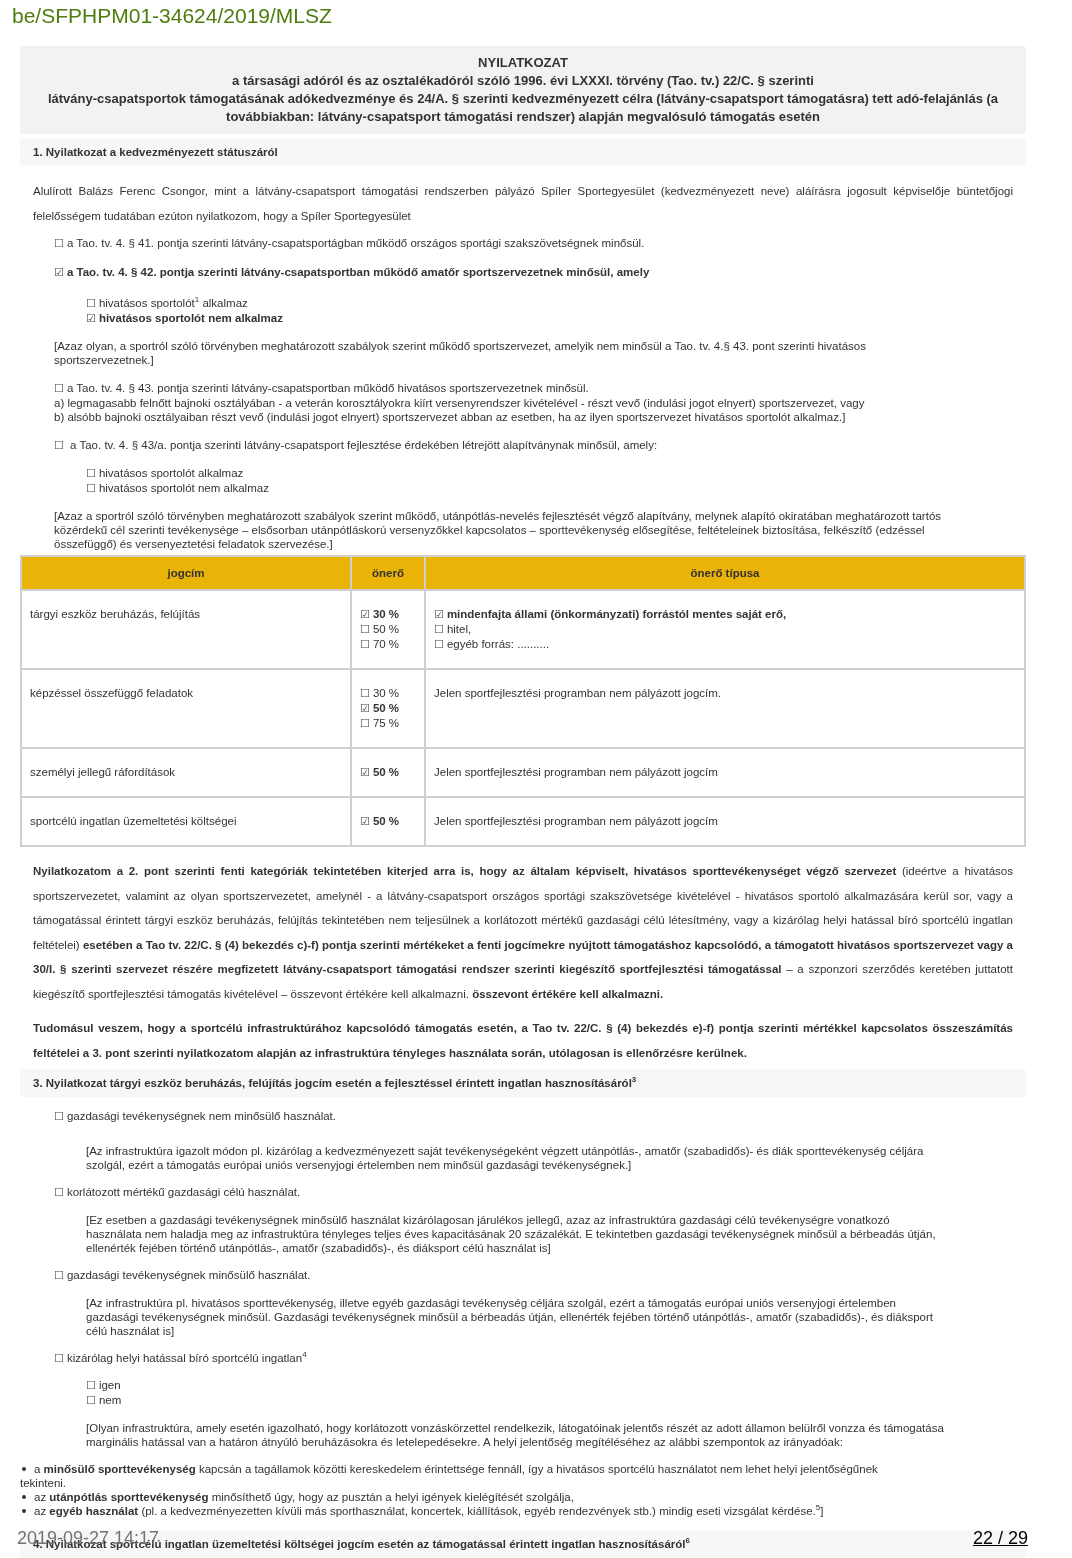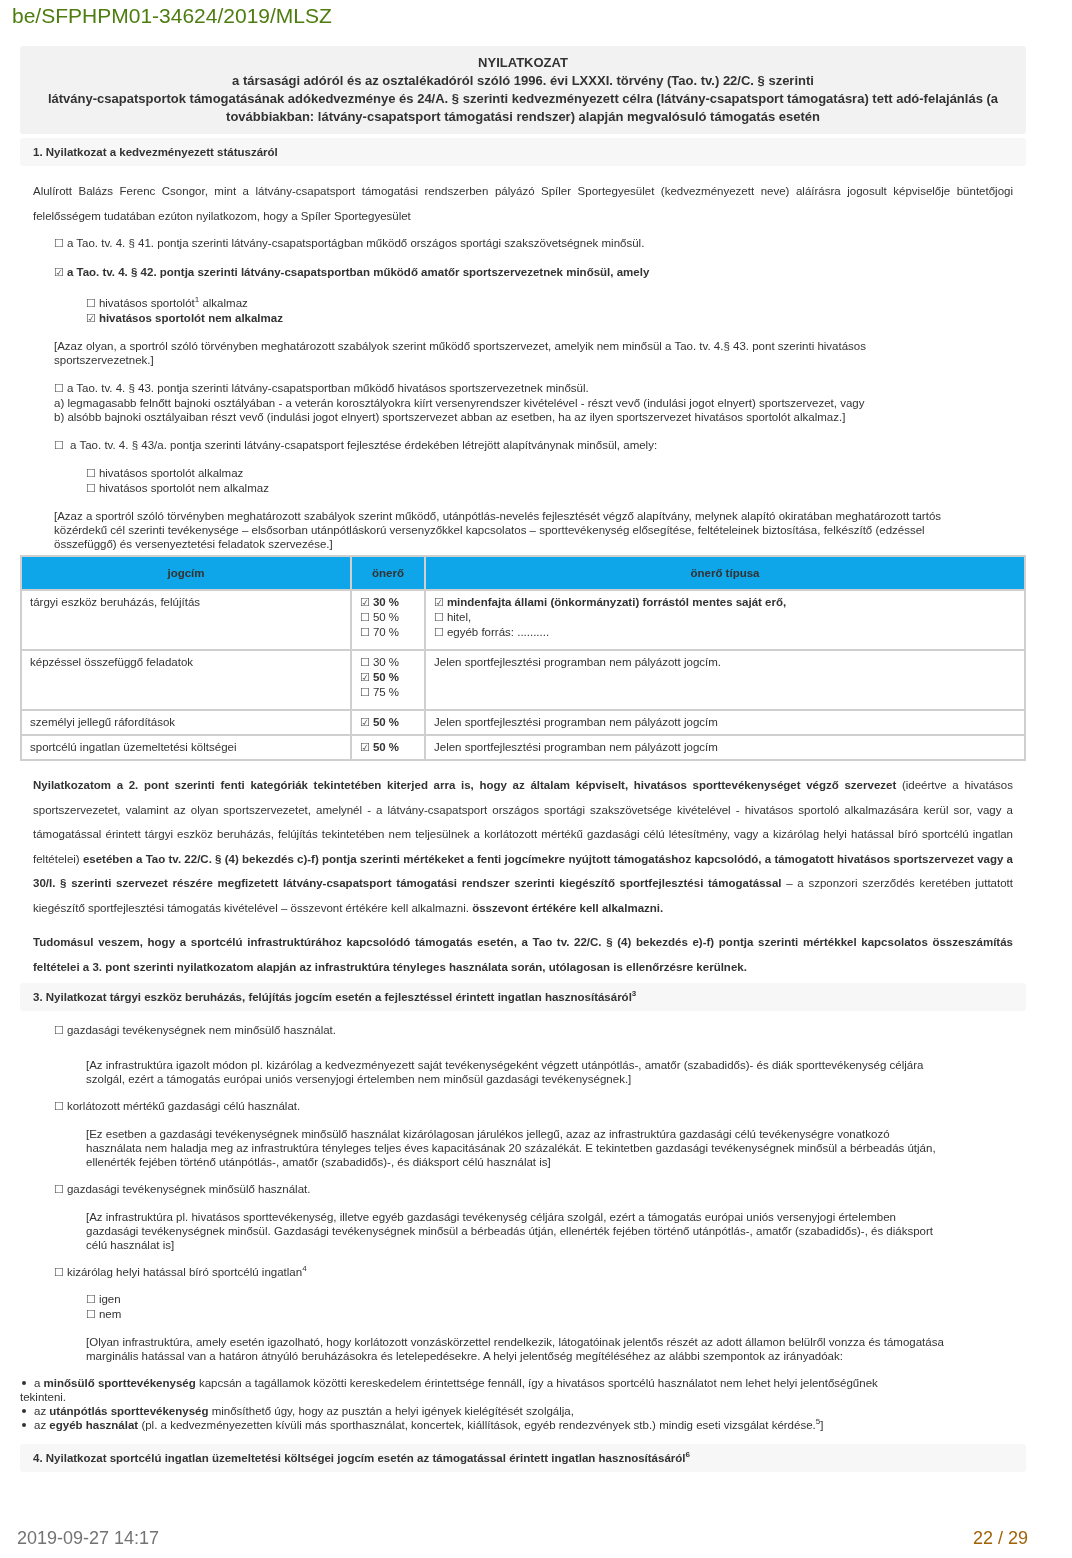--- a/index.html
+++ b/index.html
@@ -14,28 +14,28 @@
   .sec-head sup { font-size: 8px; }
   p { margin: 0; }
   .justify { text-align: justify; font-size: 11.5px; line-height: 24.5px; padding: 0 13px; }
   .t { font-size: 11.5px; line-height: 14px; }
   .ind1 { padding-left: 34px; }
   .ind2 { padding-left: 66px; }
   .b { font-weight: bold; }
   .cb { font-family: "DejaVu Sans", sans-serif; font-size: 11px; margin-right: 3px; color: #444; }
   sup { font-size: 8px; line-height: 0; }
   table.own { border-collapse: collapse; width: 1006px; margin-top: 4px; font-size: 11.5px; }
-  table.own th { background: #0ea5e9; font-weight: bold; height: 30px; border: 2px solid #cfcfcf; font-size: 11.5px; color: #333; }
-  table.own td { border: 2px solid #cfcfcf; vertical-align: top; padding: 4px 8px; line-height: 14px; }
+  table.own th { background: #eab308; font-weight: bold; height: 30px; border: 2px solid #cfcfcf; font-size: 11.5px; color: #333; }
+  table.own td { border: 2px solid #cfcfcf; vertical-align: top; padding: 16px 8px; line-height: 14px; }
   .c1 { width: 326px; } .c2 { width: 70px; }
   ul.bul { margin: 0; padding: 0 0 0 0; list-style: none; }
   ul.bul li { font-size: 11.5px; line-height: 14px; }
   .dot { display: inline-block; width: 4px; height: 4px; border-radius: 50%; background: #333; margin: 0 8px 2px 2px; }
   .footer-left { position: absolute; left: 17px; top: 1528px; font-size: 18px; color: #737373; }
-  .footer-right { position: absolute; right: 44px; top: 1528px; font-size: 18px; color: #a16207; }
+  .footer-right { position: absolute; right: 44px; top: 1528px; font-size: 18px; color: #000000; text-decoration: underline; }
 </style>
 </head>
 <body>
 
 <div class="doc-id">be/SFPHPM01-34624/2019/MLSZ</div>
 
 <div class="wrap">
 
   <div class="title-box">
     <div>NYILATKOZAT</div>

